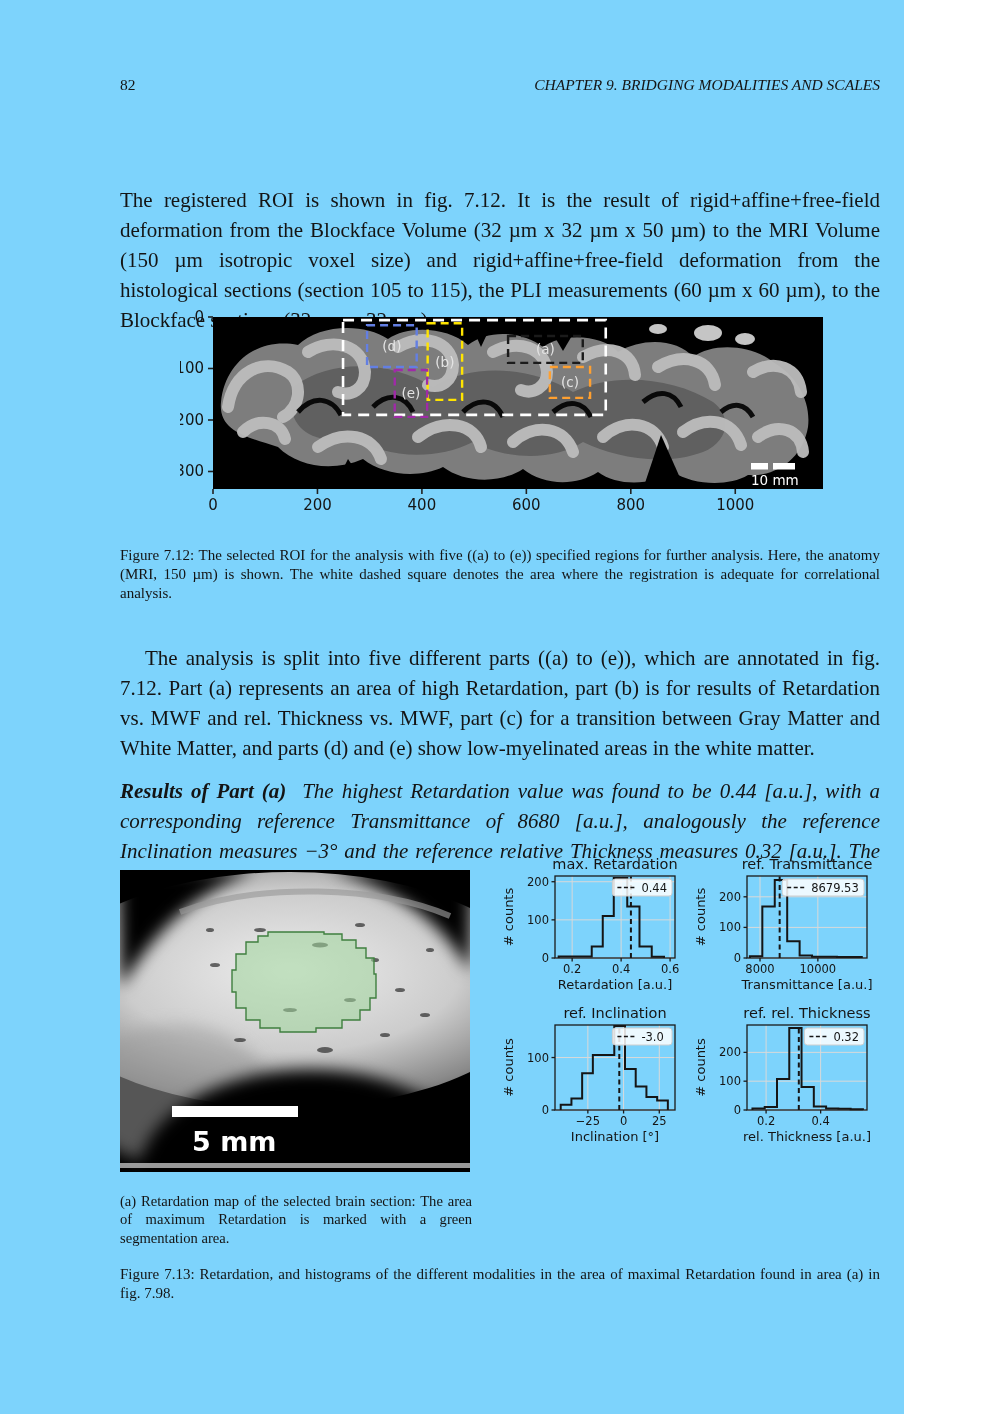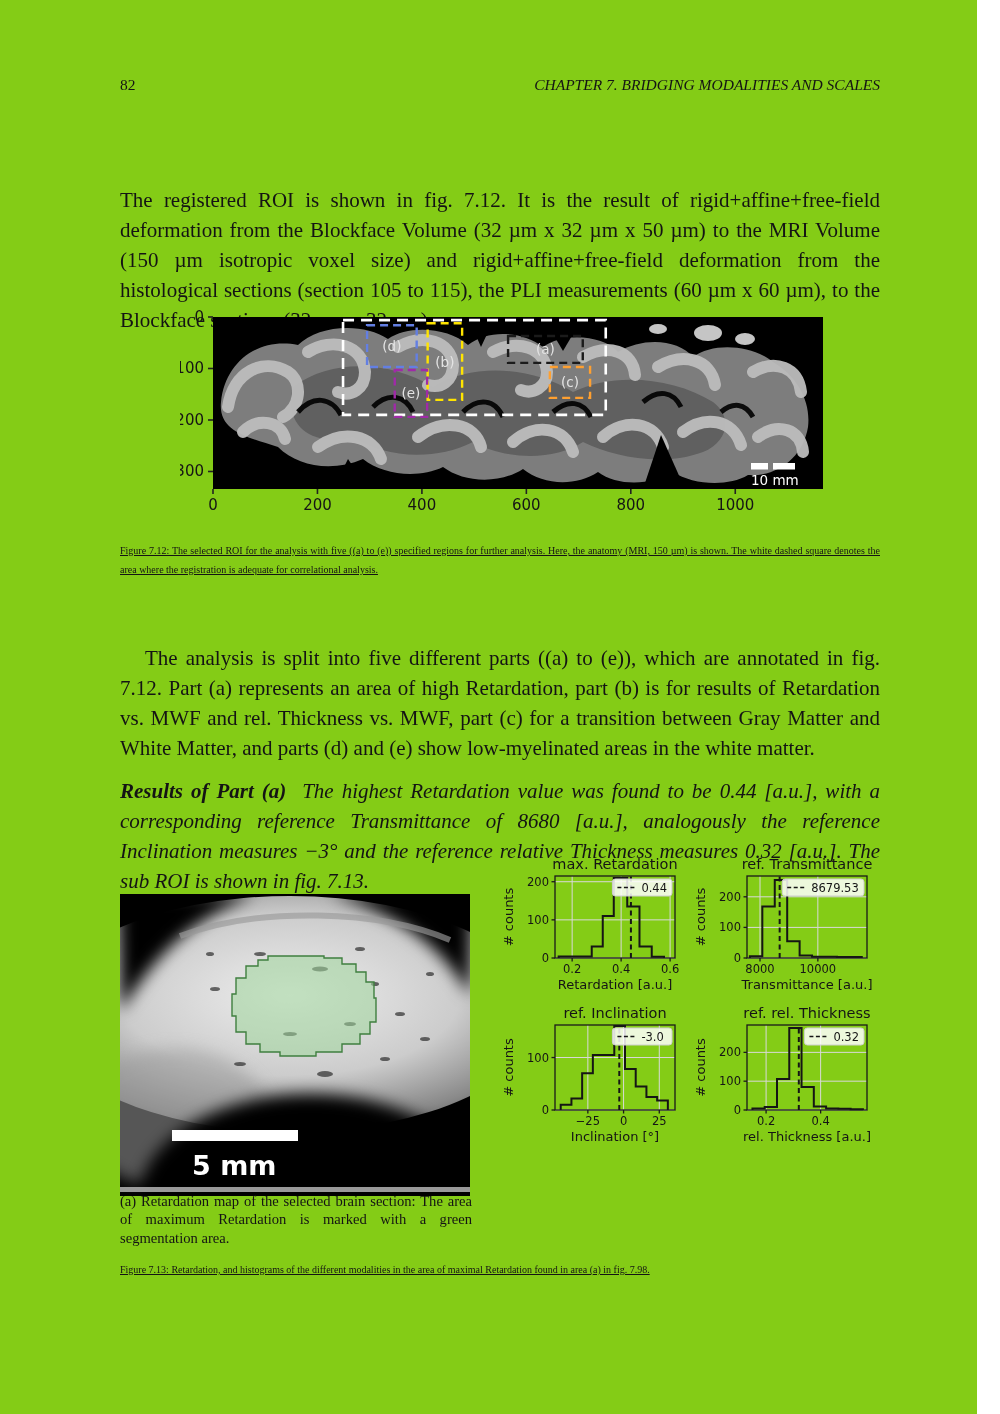--- a/index.html
+++ b/index.html
@@ -1,41 +1,41 @@
 <!DOCTYPE html>
 <html><head>
 <meta charset="utf-8">
 <style>
   html,body{margin:0;padding:0;background:#ffffff;}
-  .page{position:relative;width:977px;height:1414px;background:#84cc16;color:#141414;
+  .page{position:relative;width:904px;height:1414px;background:#7dd3fc;color:#141414;
         font-family:"Liberation Serif",serif;overflow:hidden;}
   .abs{position:absolute;}
   .hdr{left:120px;top:76px;width:760px;display:flex;justify-content:space-between;
        font-size:15.5px;}
   .hdr .chap{font-style:italic;}
   .h1{left:120px;top:108px;width:760px;font-size:24px;font-weight:bold;}
   .h1 .sect-title{margin-left:24px;}
   .body-par{left:120px;width:760px;font-size:21px;line-height:30px;text-align:justify;}
-  .cap{left:120px;width:760px;font-size:10px;line-height:19.2px;text-align:justify;text-decoration:underline;}
+  .cap{left:120px;width:760px;font-size:15px;line-height:19.2px;text-align:justify;}
   .subcap{font-size:14.6px;line-height:18.6px;text-align:justify;}
   .indent{text-indent:25px;}
   .p3lead{font-weight:bold;margin-right:16px;}
   .figwrap{left:180px;top:305px;width:700px;height:215px;}
-  .img713{left:120px;top:894px;width:350px;height:302px;border-radius:9px;}
+  .img713{left:120px;top:870px;width:350px;height:302px;border-radius:9px;}
   .hist{width:190px;}
   svg text{user-select:none;}
 </style>
 </head>
 <body>
 
 <div class="page">
 
   <div class="abs hdr">
     <span>82</span>
-    <span class="chap">CHAPTER 7.  BRIDGING MODALITIES AND SCALES</span>
+    <span class="chap">CHAPTER 9.  BRIDGING MODALITIES AND SCALES</span>
   </div>
 
 
   <p class="abs body-par" style="top:164px;">The registered ROI is shown in fig. 7.12.  It is the result of rigid+affine+free-field deformation from the Blockface Volume (32 µm x 32 µm x 50 µm) to the MRI Volume (150 µm isotropic voxel size) and rigid+affine+free-field deformation from the histological sections (section 105 to 115), the PLI measurements (60 µm x 60 µm), to the Blockface sections (32 µm x 32 µm).</p>
 
   <div class="abs figwrap">
     <svg id="fig712-svg" width="700" height="215">
       <defs>
         <clipPath id="clip712">
             <rect x="33" y="12" width="610" height="172"></rect>

